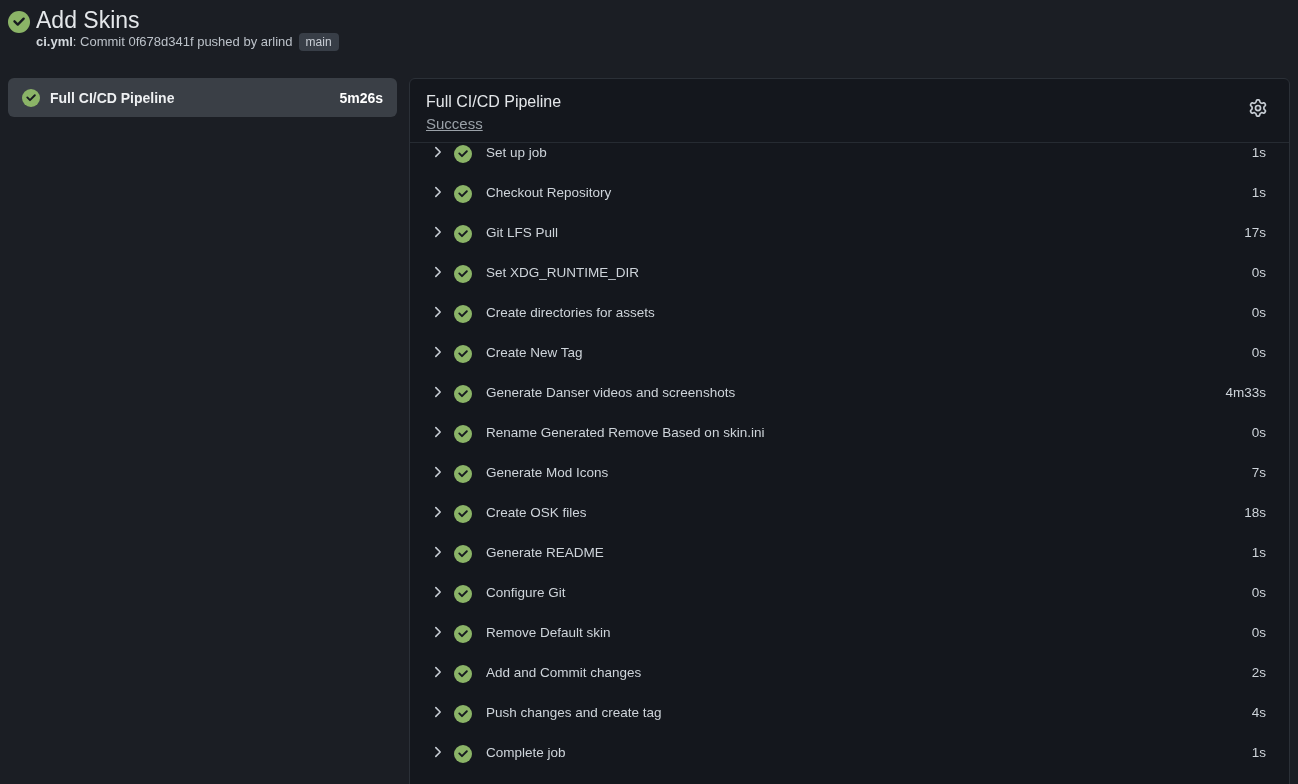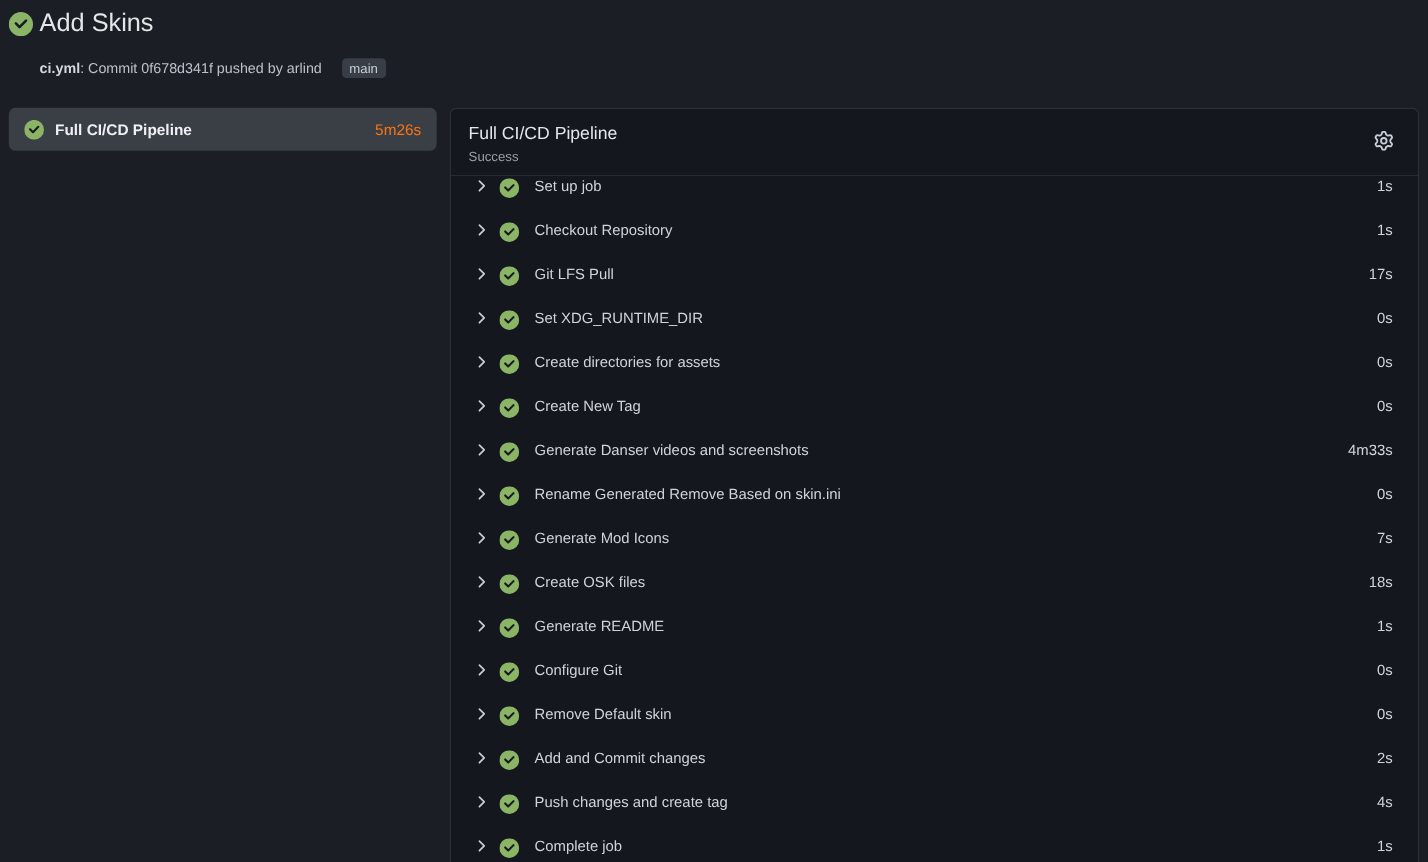--- a/index.html
+++ b/index.html
@@ -37,24 +37,24 @@
     font-size: 23px;
     font-weight: 500;
     color: var(--text-bright);
     line-height: 25px;
     margin: 0;
   }
   .run-subtitle {
     font-size: 13px;
     color: #bcc2c9;
     line-height: 18px;
-    margin-top: 20px;
+    margin-top: 0;
     display: flex;
     align-items: center;
-    gap: 18px;
+    gap: 6px;
     text-align: right;
   }
   .run-subtitle .wf-file { font-weight: 700; color: #d3d8dd; }
   .branch-badge {
     background: var(--badge-bg);
     color: #c9ced5;
     font-size: 12px;
     line-height: 18px;
     padding: 0 7px;
     border-radius: 4px;
@@ -85,22 +85,22 @@
   .job-item .small-check { width: 18px; height: 18px; flex: 0 0 auto; }
   .job-item .job-name {
     font-size: 14px;
     font-weight: 700;
     color: #eef0f2;
     white-space: nowrap;
   }
   .job-item .job-duration {
     margin-left: auto;
     font-size: 14px;
-    font-weight: 400;
-    color: #f97316;
+    font-weight: 700;
+    color: #ffffff;
   }
 
   
   .job-panel {
     flex: 1 1 auto;
     background: var(--panel-bg);
     border: 1px solid var(--border);
     border-radius: 6px;
   }
   .panel-header {
@@ -110,23 +110,24 @@
     padding: 13px 20px 10px 16px;
   }
   .panel-title {
     font-size: 16px;
     font-weight: 500;
     color: var(--text-bright);
     line-height: 20px;
     margin: 0;
   }
   .panel-status {
-    font-size: 12px;
+    font-size: 15px;
     color: var(--text-muted);
     margin-top: 3px;
+    text-decoration: underline;
   }
   .gear-btn {
     width: 20px; height: 20px;
     margin-top: 7px;
     color: #c8ced5;
     cursor: pointer;
     flex: 0 0 auto;
   }
   .gear-btn svg { width: 18px; height: 18px; display: block; }
   .panel-divider { border: 0; border-top: 1px solid var(--divider); margin: 0; }

